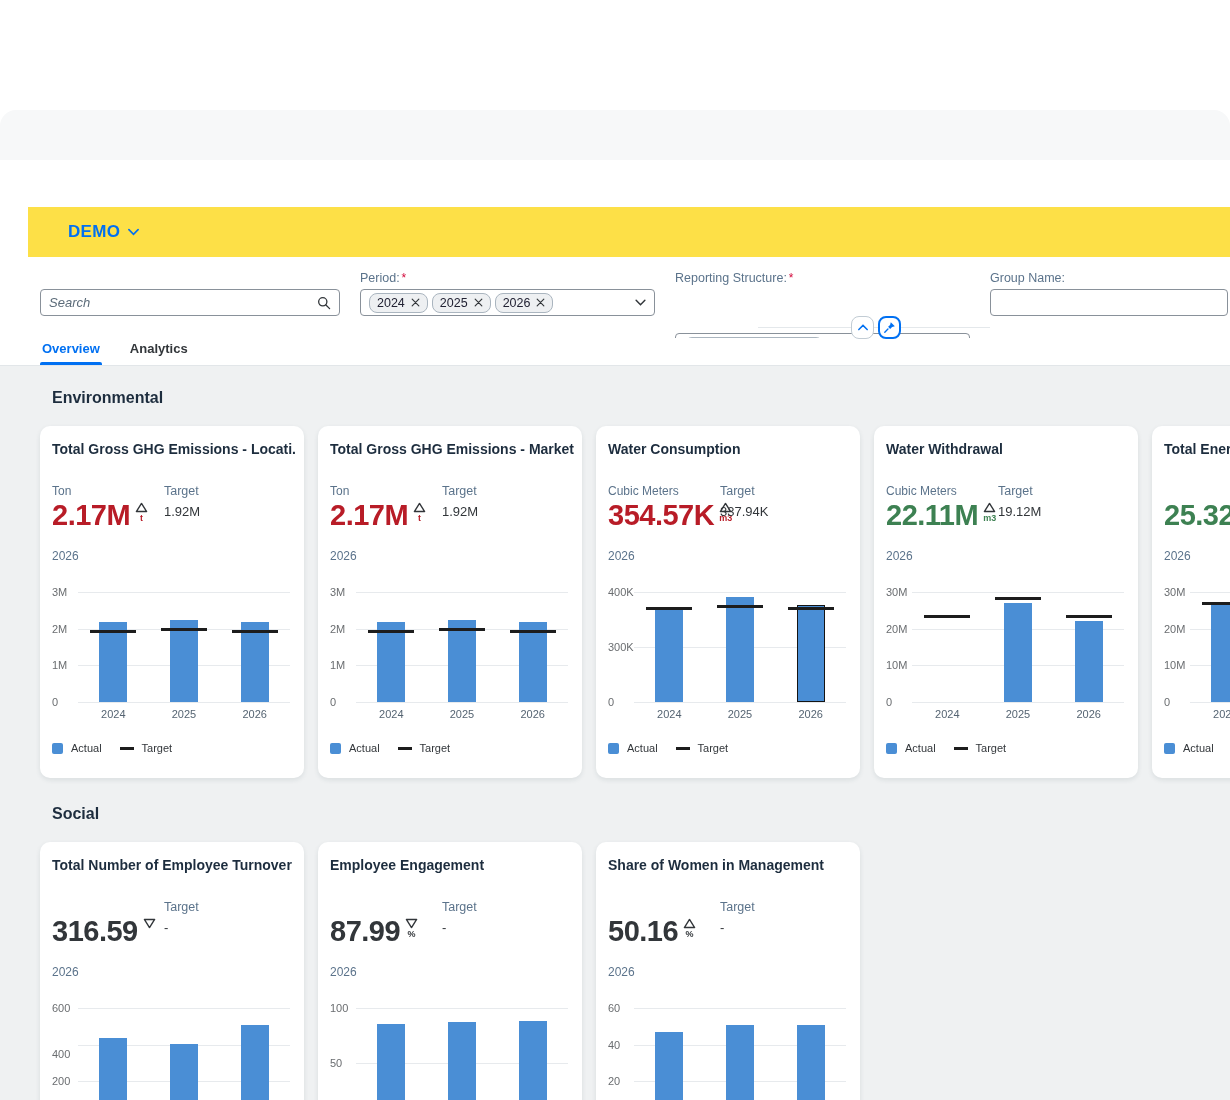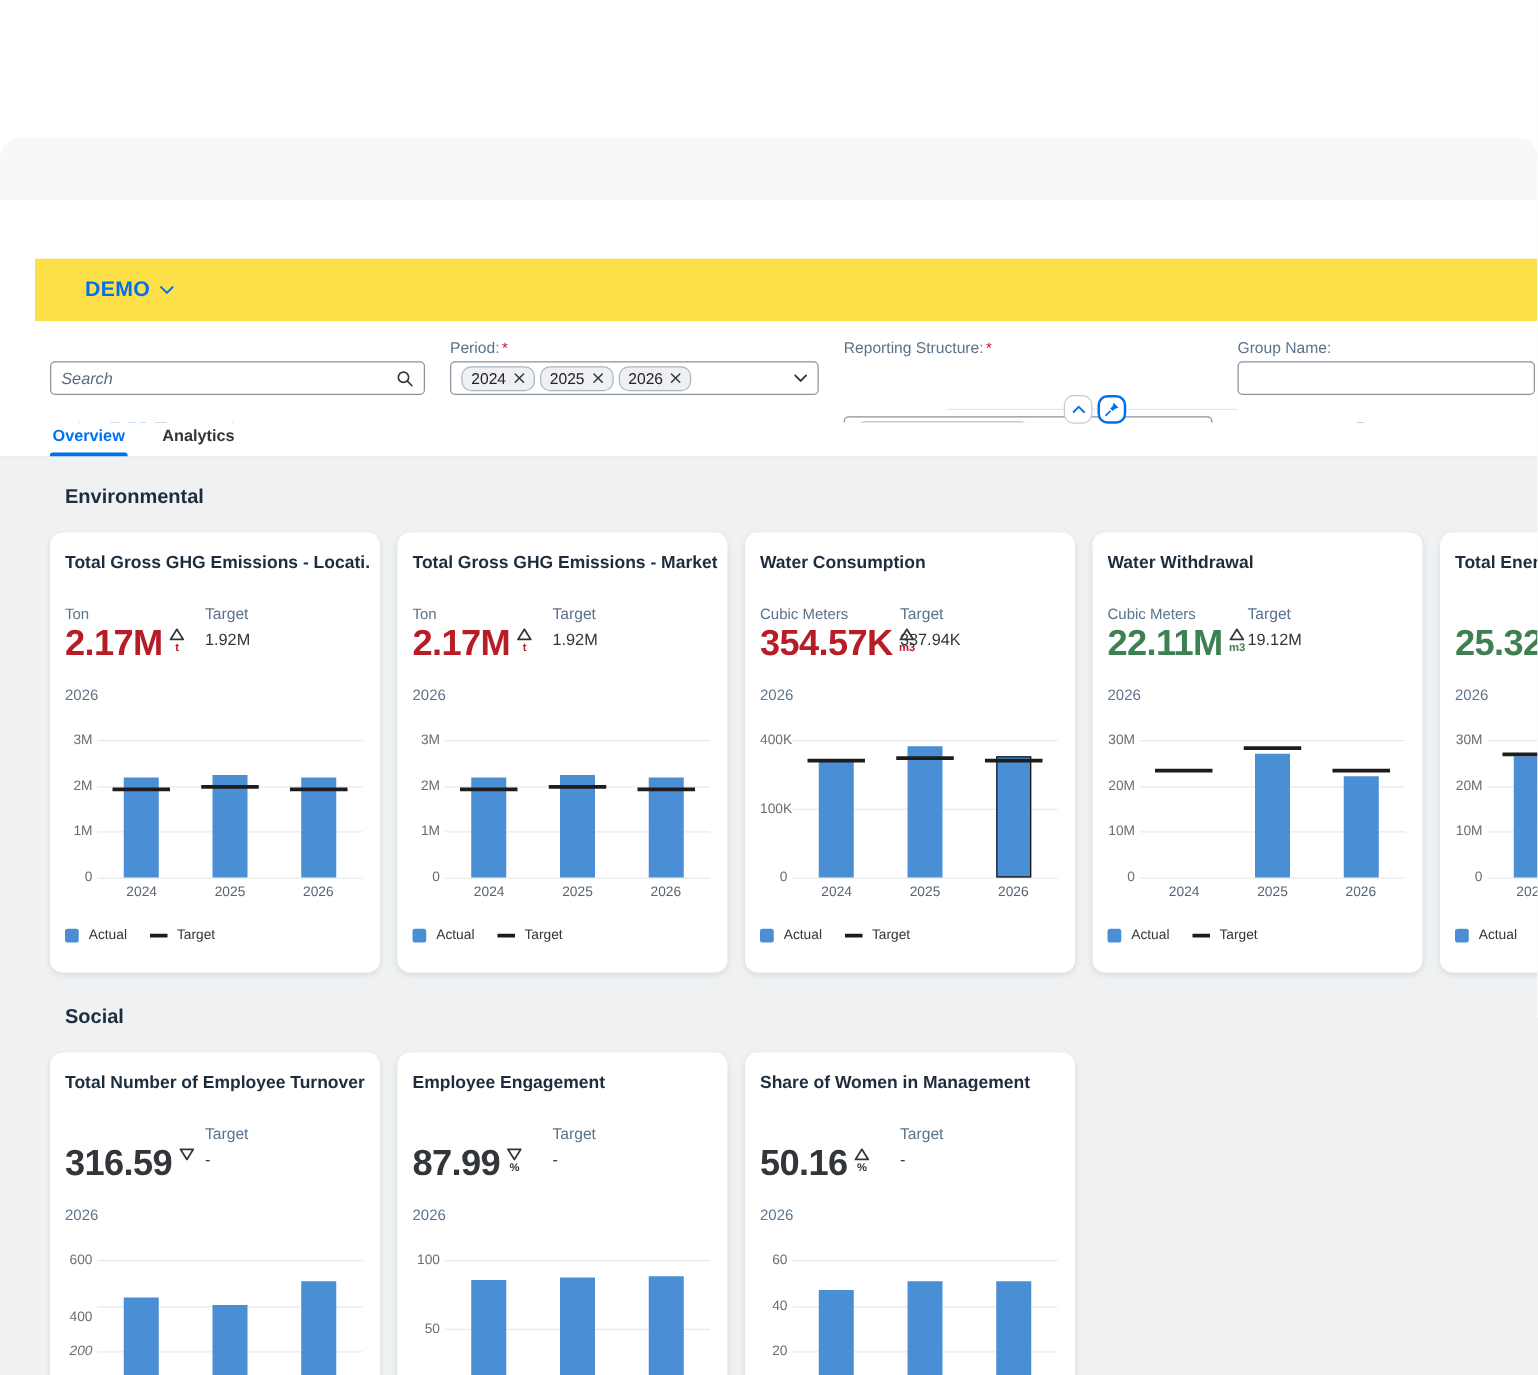--- a/index.html
+++ b/index.html
@@ -91,21 +91,21 @@
   .kpi-value-row { position:absolute; left:12px; top:72px; display:flex; align-items:flex-start; }
   .kpi-value { font-size:29px; font-weight:700; letter-spacing:-.5px; line-height:34px; }
   .state-negative { color:#b81c27; }
   .state-positive { color:#3d8152; }
   .state-neutral  { color:#32363a; }
   .kpi-ind { display:inline-flex; flex-direction:column; align-items:center; margin:4px 0 0 5px; gap:0; }
   .kpi-ind .u { font-size:9px; font-weight:bold; line-height:10px; }
   .kpi-year { position:absolute; left:12px; top:123px; font-size:12px; color:#5b738b; }
 
   .chart { position:absolute; left:12px; top:166px; width:240px; height:132px; }
-  .tick-label { position:absolute; left:0; width:22px; text-align:right; font-size:11px;
+  .tick-label { position:absolute; left:0; width:22px; font-size:11px;
                 color:#6a6d70; }
   .gridline { position:absolute; left:26px; width:212px; height:1px; background:#e7eaed; }
   .plot { position:absolute; left:26px; top:0; width:212px; height:110px; }
   .bar { position:absolute; bottom:0; width:28px; background:#4a8ed5; }
   .bar.sel { outline:1.6px solid #141414; outline-offset:-1px; }
   .target-dash { position:absolute; width:46px; height:3px; background:#1d1d1d; z-index:2; }
   .x-label { position:absolute; top:116px; width:60px; text-align:center; font-size:11px;
              color:#556472; }
   .legend { position:absolute; left:12px; top:316px; display:flex; align-items:center; gap:8px; }
   .legend .sq { width:11px; height:11px; background:#4a8ed5; border-radius:2px; }
@@ -360,21 +360,21 @@
                 <span class="u">m3</span>
               </span>
             </div>
             <div class="kpi-target-label">Target</div>
             <div class="kpi-target-value">337.94K</div>
             <div class="kpi-year">2026</div>
             <div class="chart">
               <div class="gridline" style="top: 0px;"></div>
               <span class="tick-label" style="top: -6px;">400K</span>
               <div class="gridline" style="top: 55px;"></div>
-              <span class="tick-label" style="top: 49px;">100K</span>
+              <span class="tick-label" style="top: 49px;">300K</span>
               <div class="gridline" style="top: 110px;"></div>
               <span class="tick-label" style="top: 104px;">0</span>
               <div class="plot">
                 <div class="bar" style="left: 21.3333px; height: 93.5px;"></div>
                 <div class="bar" style="left: 92px; height: 104.775px;"></div>
                 <div class="bar sel" style="left: 162.667px; height: 97.5067px;"></div>
                 <div class="target-dash" style="left: 12.3333px; bottom: 92.5px;"></div>
                 <div class="target-dash" style="left: 83px; bottom: 93.875px;"></div>
                 <div class="target-dash" style="left: 153.667px; bottom: 91.9335px;"></div>
               </div>
@@ -479,21 +479,21 @@
             </div>
             <div class="kpi-target-label">Target</div>
             <div class="kpi-target-value">-</div>
             <div class="kpi-year">2026</div>
             <div class="chart">
               <div class="gridline" style="top: 0px;"></div>
               <span class="tick-label" style="top: -6px;">600</span>
               <div class="gridline" style="top: 36.6667px;"></div>
               <span class="tick-label" style="top: 40px;">400</span>
               <div class="gridline" style="top: 73.3333px;"></div>
-              <span class="tick-label" style="top: 67.3333px; font-style: italic;">200</span>
+              <span class="tick-label" style="top: 67.3333px;">200</span>
               <div class="plot">
                 <div class="bar" style="left: 21.3333px; height: 79.75px;"></div>
                 <div class="bar" style="left: 92px; height: 74.25px;"></div>
                 <div class="bar" style="left: 162.667px; height: 93.5px;"></div>
               </div>
             </div>
           </div>
           <div class="card">
             <div class="card-title">Employee Engagement</div>
             <div class="kpi-unit"></div>

